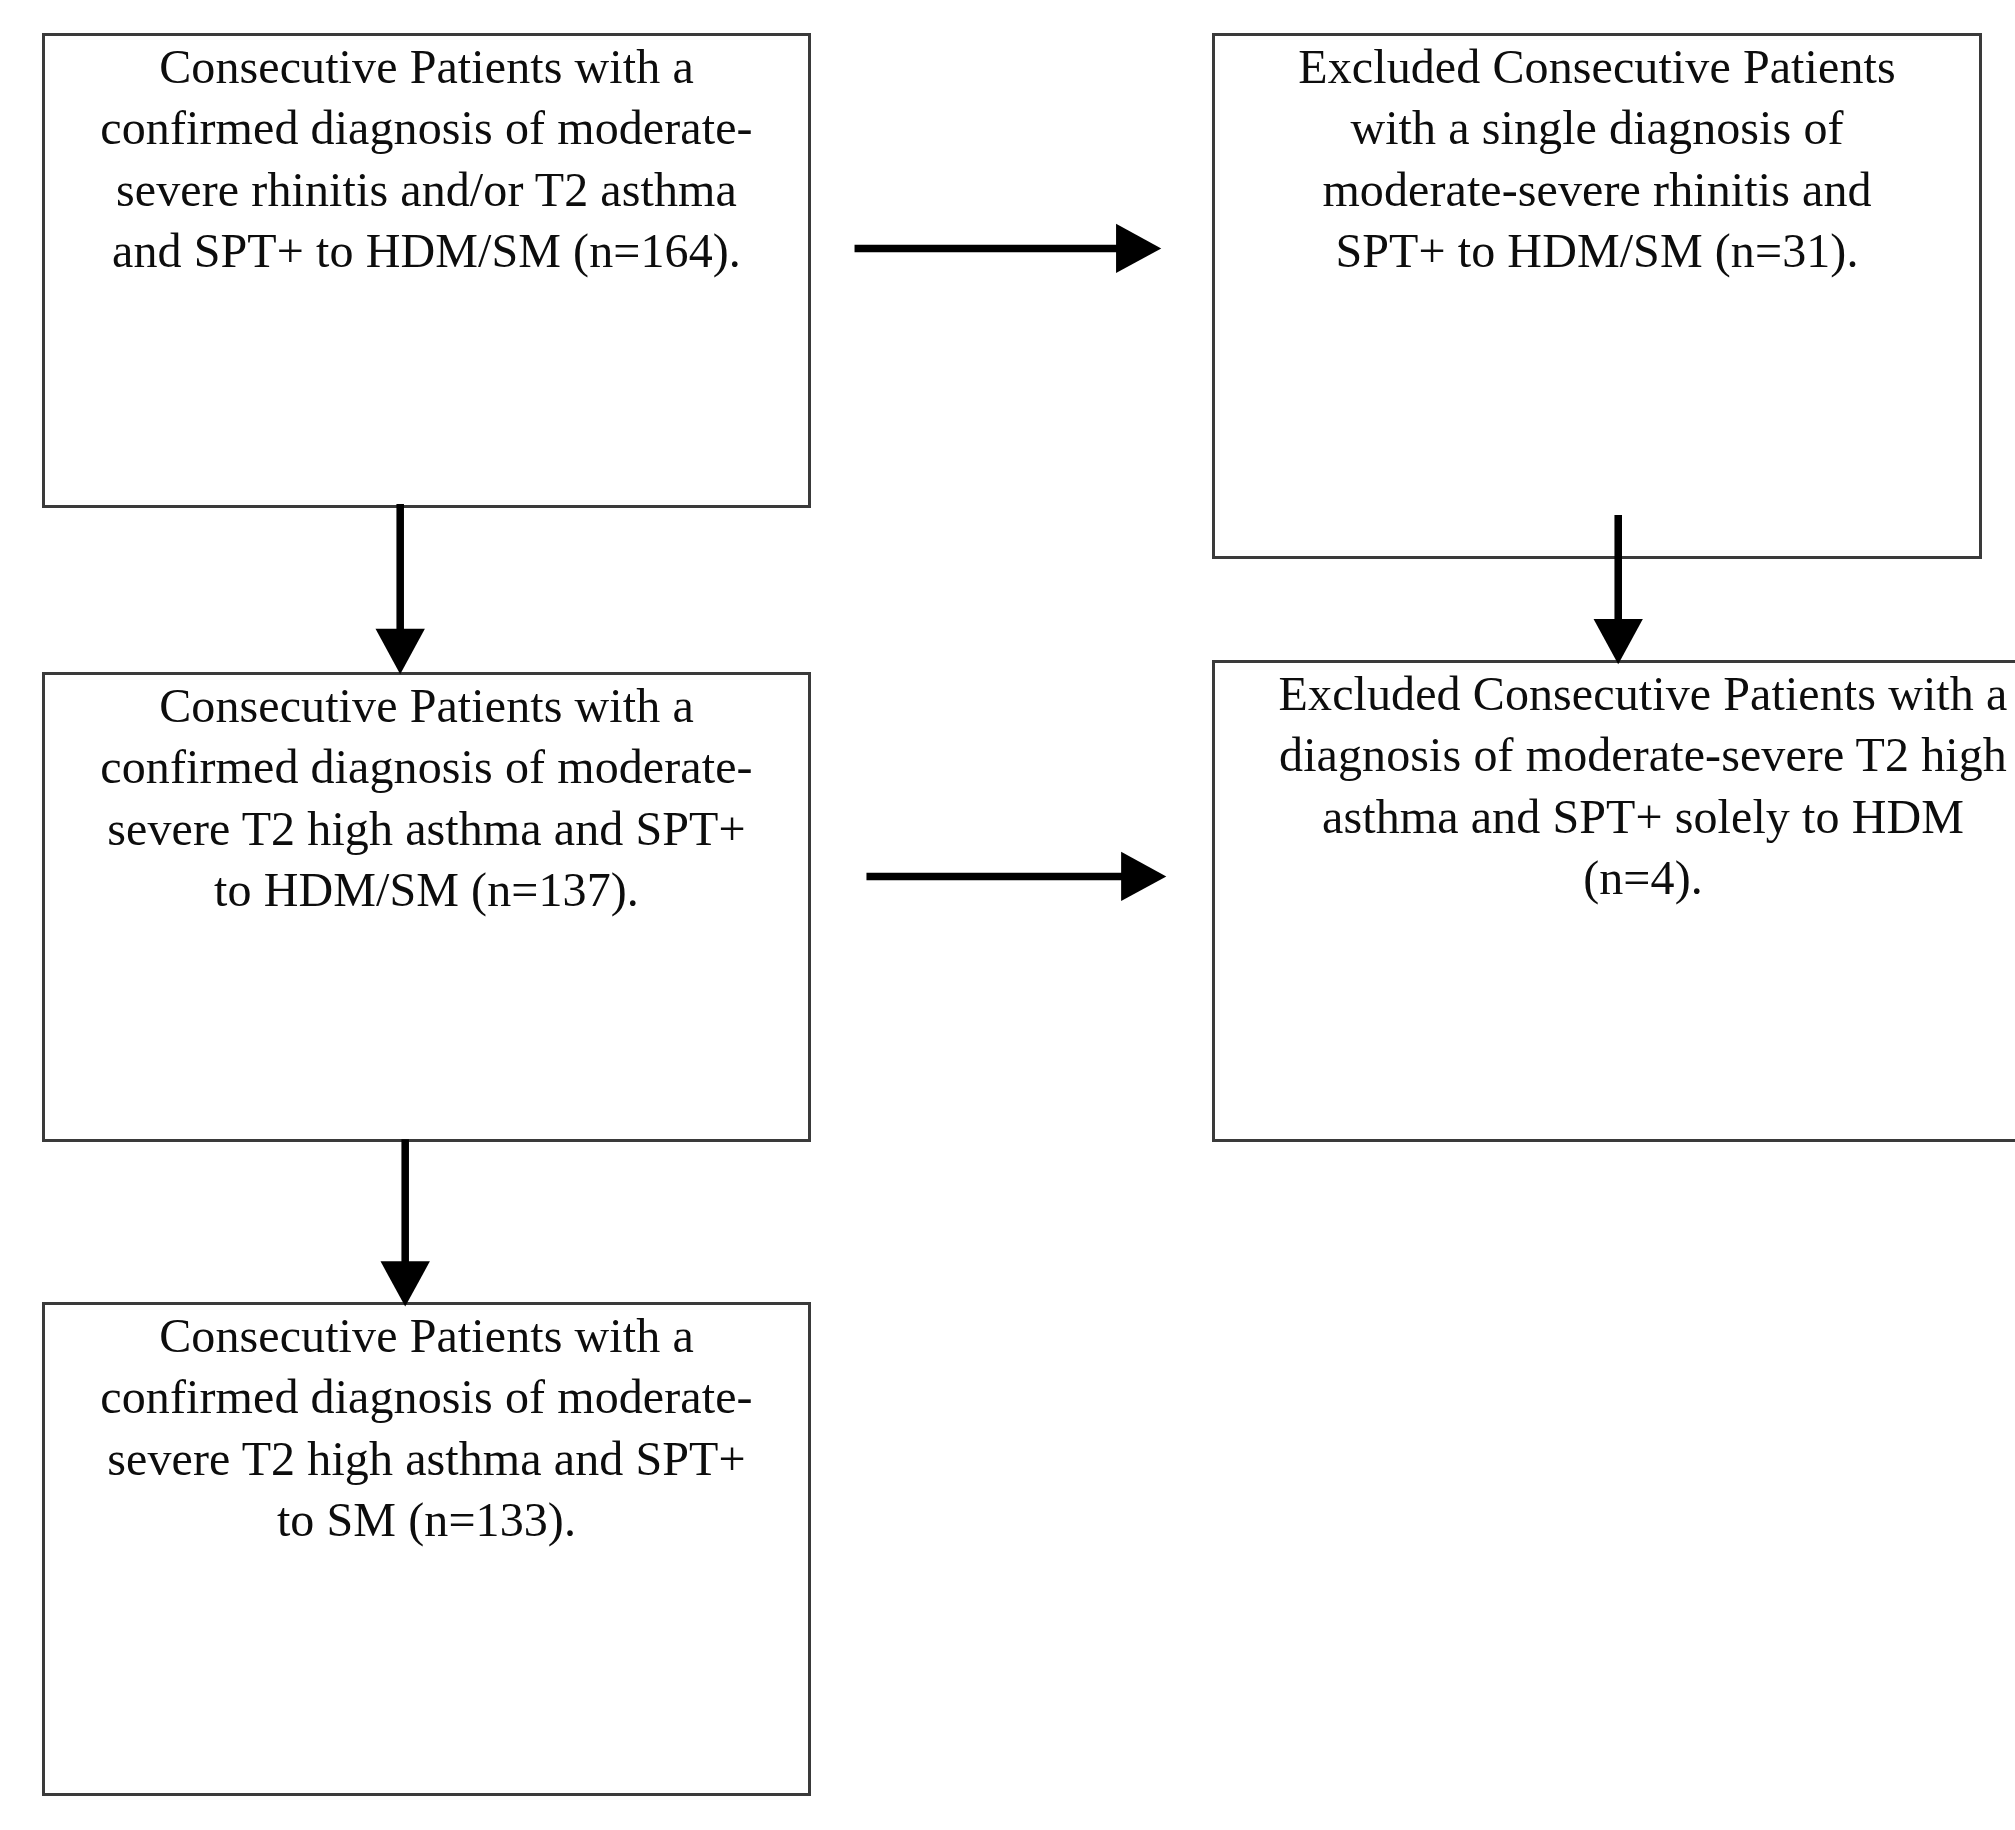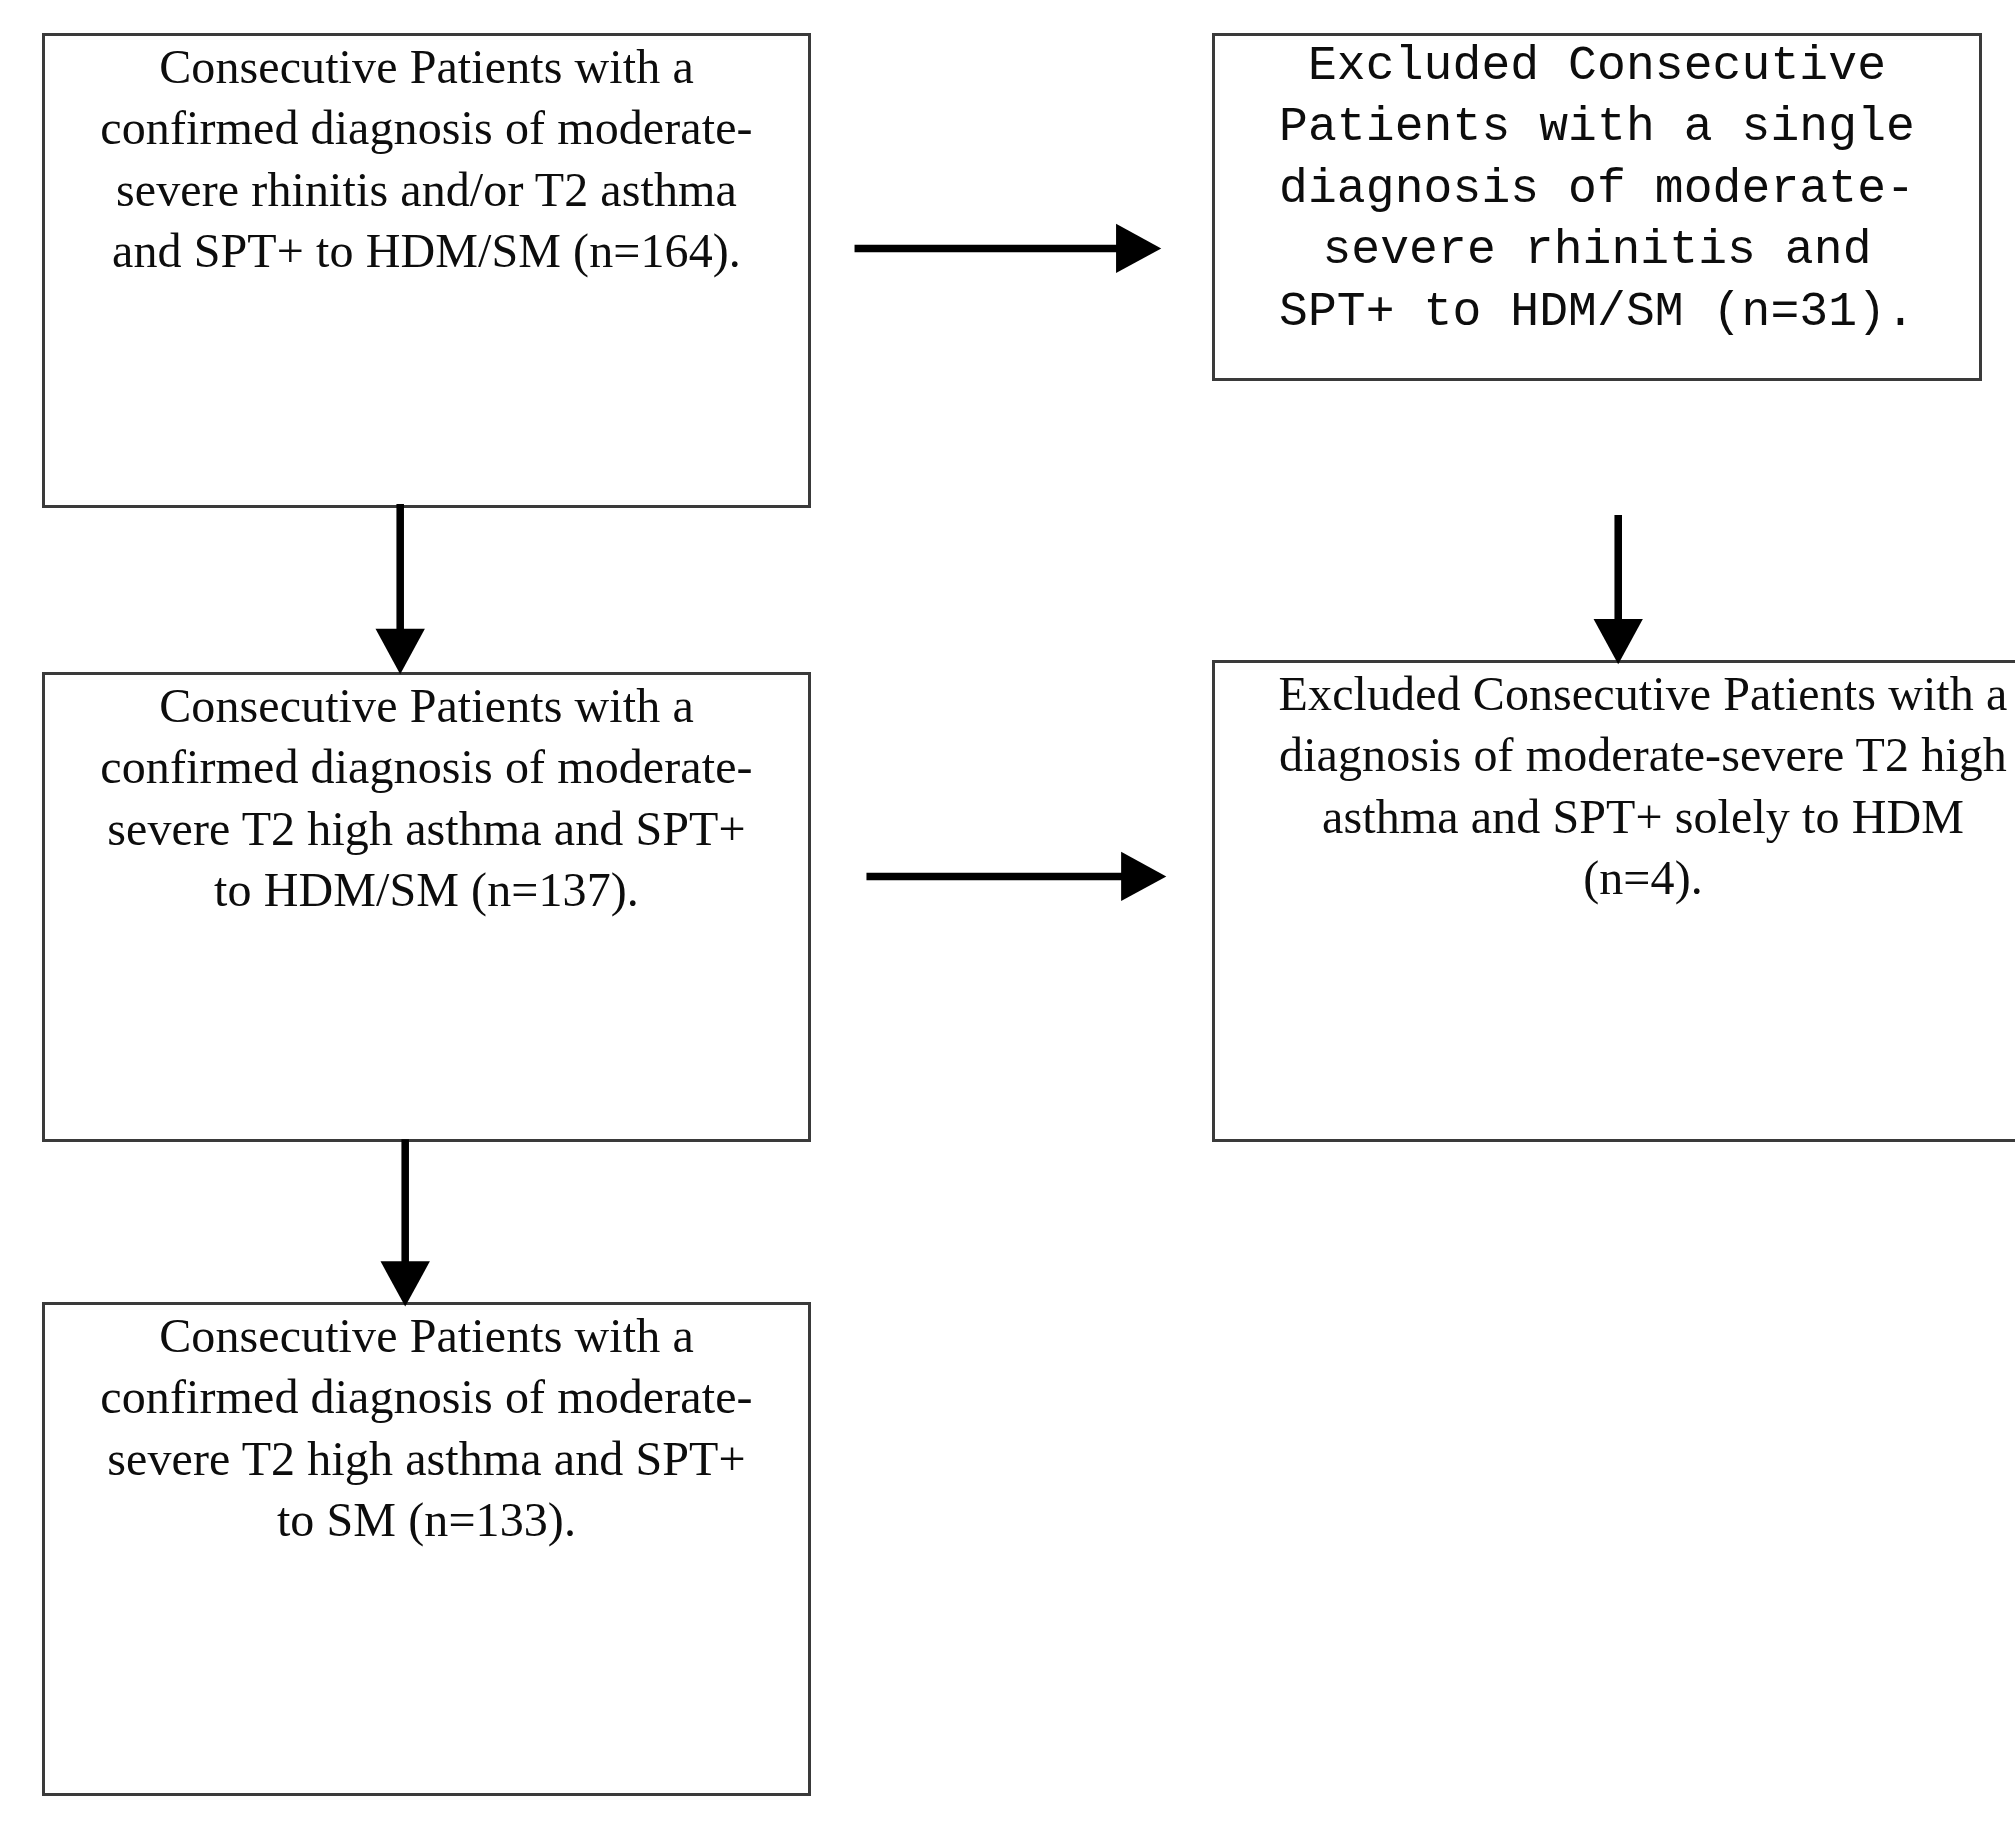--- a/index.html
+++ b/index.html
@@ -29,21 +29,21 @@
     display: block;
     width: 86%;
     font-size: 48px;
     line-height: 1.28;
     letter-spacing: 0.1px;
     color: #0d0d0d;
     white-space: pre-line;
   }
   
   #box-source-cohort   { left: 42px;  top: 33px;   width: 769px; height: 475px; }
-  #box-excluded-rhinitis { left: 1212px; top: 33px; width: 770px; height: 348px; font-family: Liberation Mono, monospace; }
+  #box-excluded-rhinitis { left: 1212px; top: 33px; width: 770px; height: 526px; }
   #box-t2-asthma       { left: 42px;  top: 672px;  width: 769px; height: 470px; }
   #box-excluded-hdm    { left: 1212px; top: 660px; width: 862px; height: 482px; }
   #box-final-cohort    { left: 42px;  top: 1302px; width: 769px; height: 494px; }
 
   
   .connector {
     position: absolute;
   }
   .connector svg { display: block; overflow: visible; }
 

